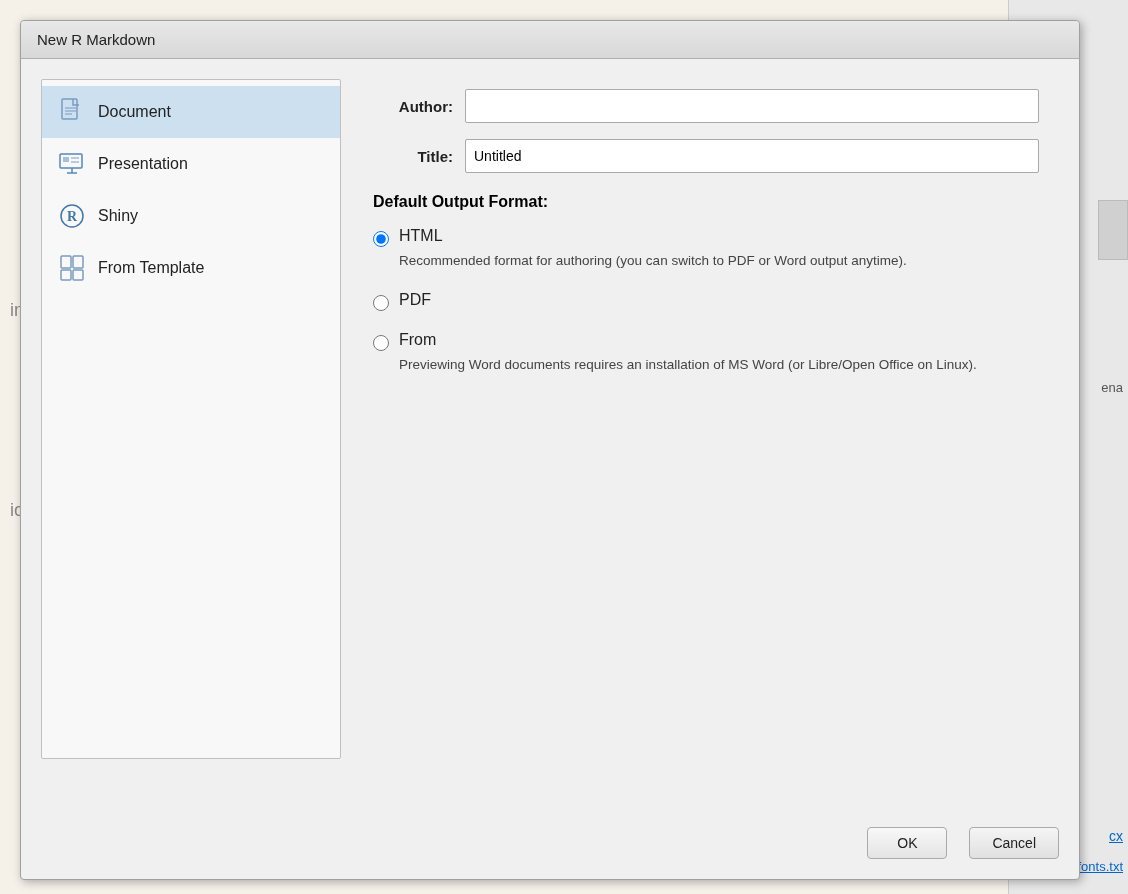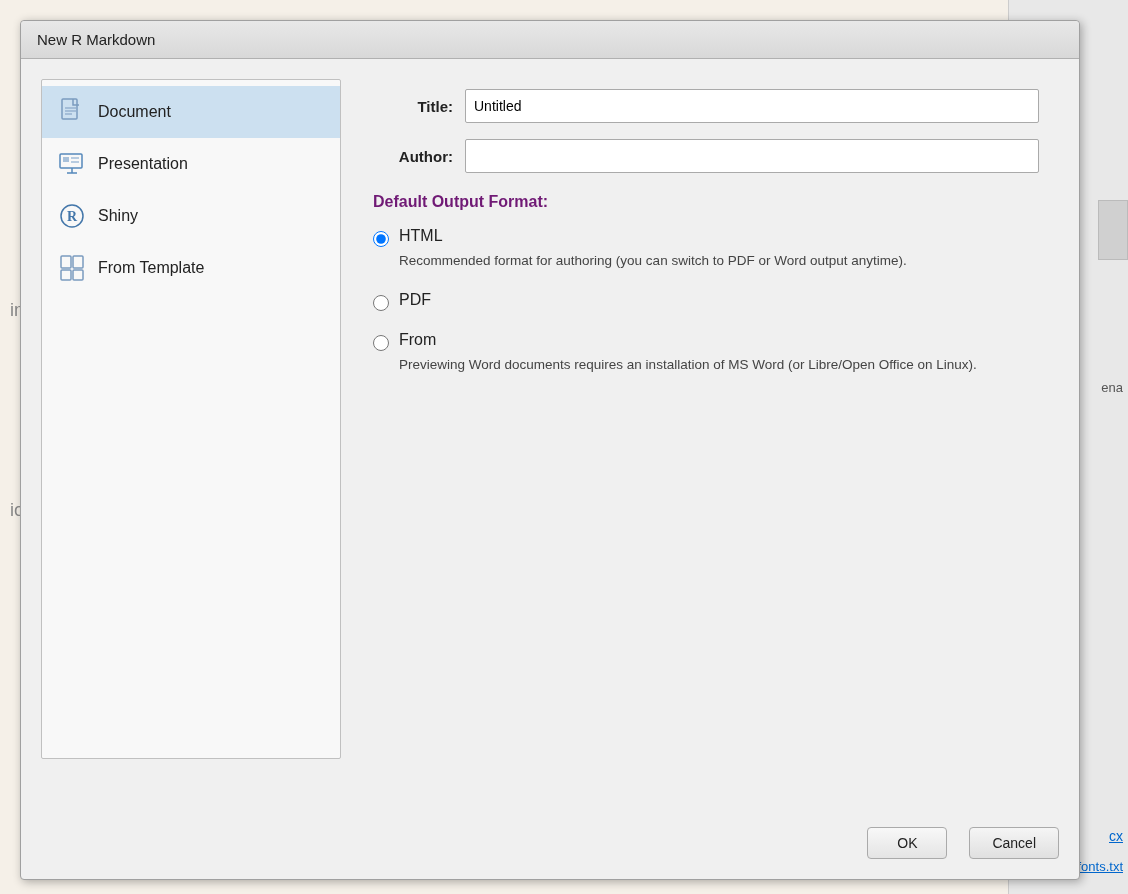--- a/index.html
+++ b/index.html
@@ -155,21 +155,21 @@
       border: 1px solid #aaa;
       background: white;
       padding: 4px 8px;
       font-size: 14px;
       border-radius: 2px;
     }
 
     .section-heading {
       font-size: 16px;
       font-weight: bold;
-      color: #701a75;
+      color: #000000;
       margin: 20px 0 16px 0;
     }
 
     .radio-group {
       margin-bottom: 20px;
     }
 
     .radio-option {
       display: flex;
       align-items: center;
@@ -361,27 +361,27 @@
             </svg>
           </div>
           <span>From Template</span>
         </div>
 
       </div>
 
       <div class="content">
 
         <div class="form-row">
+          <label class="form-label">Author:</label>
+          <input class="form-input" type="text" style="">
+        </div>
+
+        <div class="form-row">
           <label class="form-label">Title:</label>
           <input class="form-input" type="text" value="Untitled" style="">
-        </div>
-
-        <div class="form-row">
-          <label class="form-label">Author:</label>
-          <input class="form-input" type="text" style="">
         </div>
 
         <div class="section-heading">Default Output Format:</div>
 
         <div class="radio-group">
           <div class="radio-option">
             <input type="radio" name="output_format" id="radio-html" checked="" style="">
             <label for="radio-html" class="radio-label">HTML</label>
           </div>
           <div class="radio-desc">Recommended format for authoring (you can switch to PDF or Word output anytime).</div>

